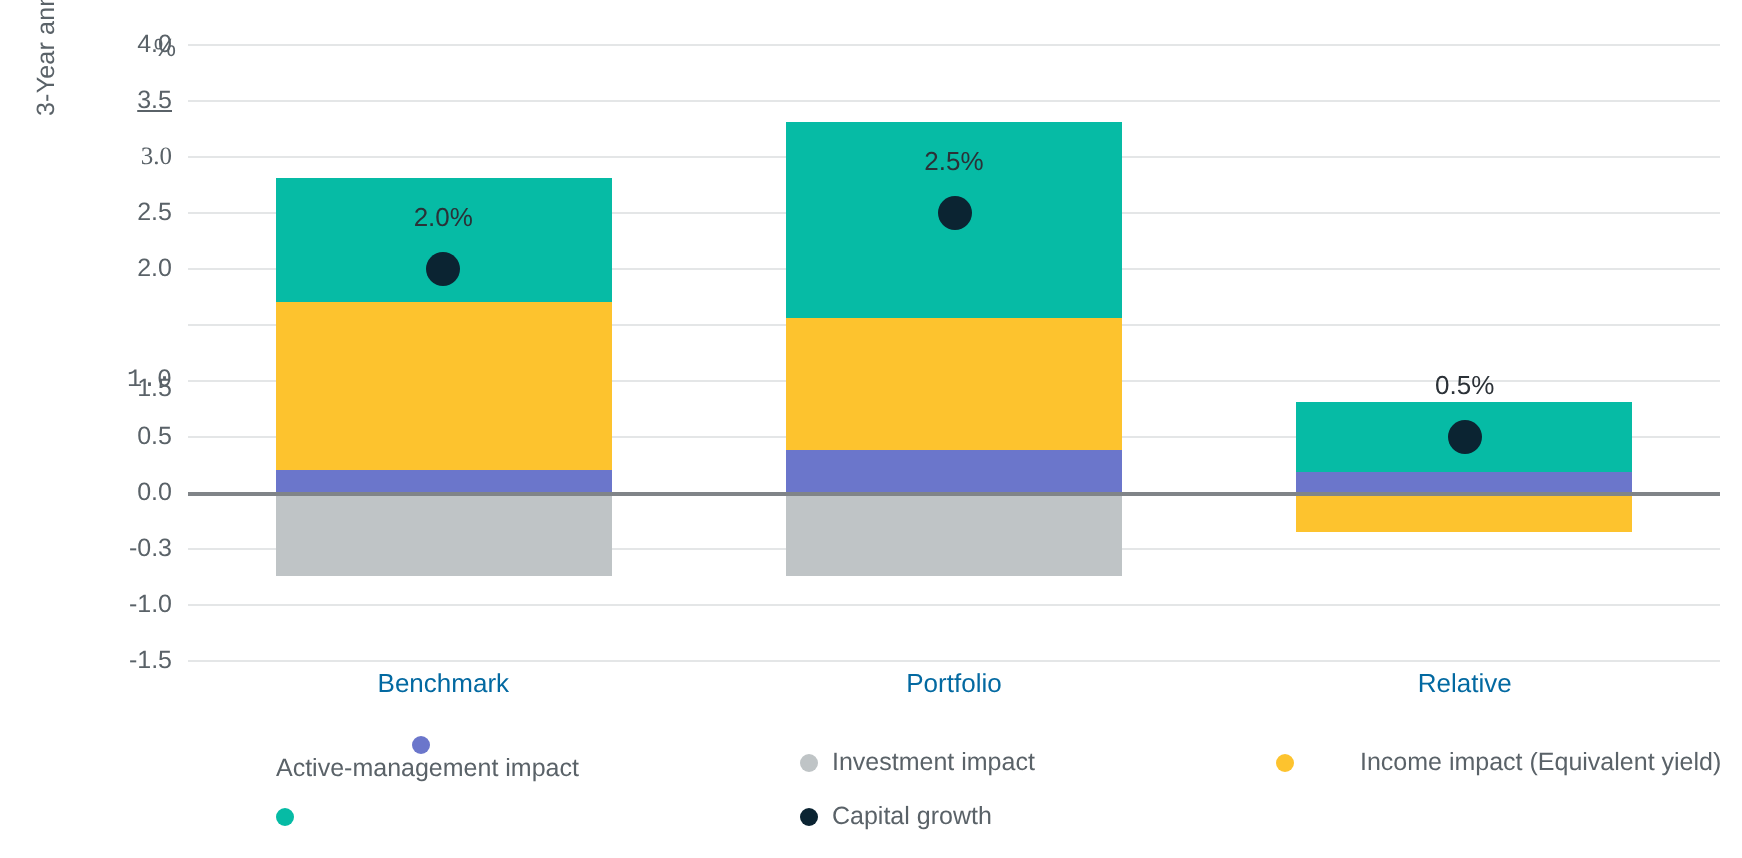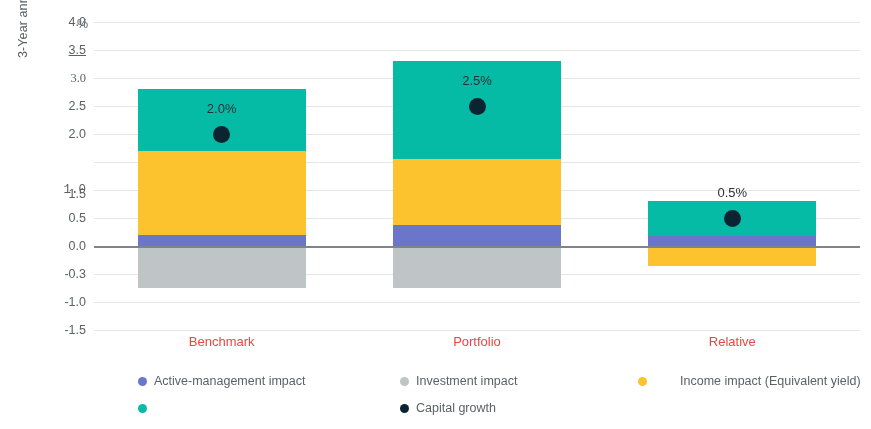--- a/index.html
+++ b/index.html
@@ -106,21 +106,21 @@
     font-size: 13px;
     color: #2b3137;
     white-space: nowrap;
     z-index: 8;
     text-align: center;
   }
 
   .xtick {
     position: absolute;
     font-size: 13px;
-    color: #ef4444;
+    color: #0369a1;
     text-align: center;
     top: 312px;
     white-space: nowrap;
   }
 
   
   #legend {
     position: absolute;
     left: 138px;
     top: 368px;
@@ -217,21 +217,21 @@
       </div>
     <div id="xticks">
         <div class="xtick" style="left: 47.6667px; width: 160px;">Benchmark</div>
         <div class="xtick" style="left: 303px; width: 160px;">Portfolio</div>
         <div class="xtick" style="left: 558.333px; width: 160px;">Relative</div>
       </div>
   </div>
 
   <div id="legend">
       <div class="legend-row" style="top: 0px;">
-        <div class="legend-item" style="position: absolute; left: 0px;">
+        <div class="legend-item" style="position: absolute; left: 0px; flex-direction: column;">
           <span class="legend-swatch" style="background: rgb(107, 118, 203);"></span>
           <span class="legend-text">Active-management impact</span>
         </div>
         <div class="legend-item" style="position: absolute; left: 262px;">
           <span class="legend-swatch" style="background: rgb(191, 196, 198);"></span>
           <span class="legend-text">Investment impact</span>
         </div>
         <div class="legend-item" style="position: absolute; left: 500px; gap: 26px;">
           <span class="legend-swatch" style="background: rgb(253, 195, 46);"></span>
           <span class="legend-text">Income impact (Equivalent yield)</span>

